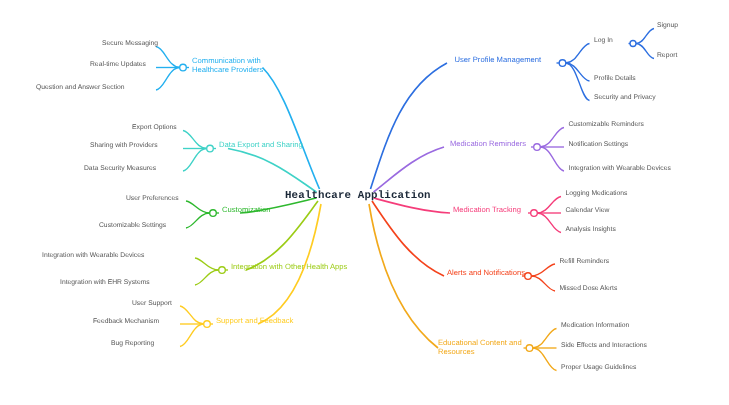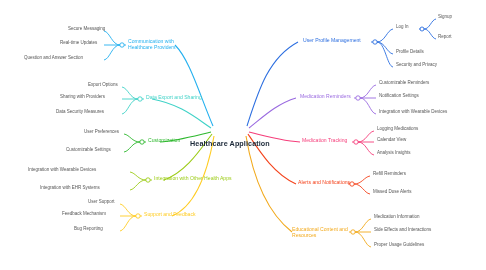--- a/index.html
+++ b/index.html
@@ -89,21 +89,21 @@
     <path d="M354,184 C362,184 364,193 370,194" stroke="#f4431c" stroke-width=".9" fill="none"></path>
     <circle cx="352" cy="184" r="2.2" fill="#fff" stroke="#f4431c" stroke-width=".9"></circle>
 
     <path d="M349,232 L355,232" stroke="#f2a91b" stroke-width=".9" fill="none"></path>
     <path d="M355,232 C363,232 365,220 371,219" stroke="#f2a91b" stroke-width=".9" fill="none"></path>
     <path d="M355,232 L371,232" stroke="#f2a91b" stroke-width=".9" fill="none"></path>
     <path d="M355,232 C363,232 365,246 371,247" stroke="#f2a91b" stroke-width=".9" fill="none"></path>
     <circle cx="353" cy="232" r="2.2" fill="#fff" stroke="#f2a91b" stroke-width=".9"></circle>
   </svg>
 
-  <div class="node root" style="left:190px;top:140px;">Healthcare Application</div>
+  <div class="node root" style="left:190px;top:128px;font-family:Liberation Mono, monospace;">Healthcare Application</div>
 
   <div class="node l1 wrap2" style="left:128px;top:38px;width:60px;color:#24b0ef;">Communication with Healthcare Providers</div>
   <div class="node l2" style="left:68px;top:27px;text-align:right;">Secure Messaging</div>
   <div class="node l2" style="left:60px;top:41px;">Real-time Updates</div>
   <div class="node l2" style="left:24px;top:56px;">Question and Answer Section</div>
 
   <div class="node l1" style="left:146px;top:95px;color:#3fd2c7;">Data Export and Sharing</div>
   <div class="node l2" style="left:88px;top:83px;">Export Options</div>
   <div class="node l2" style="left:60px;top:95px;">Sharing with Providers</div>
   <div class="node l2" style="left:56px;top:110px;">Data Security Measures</div>

